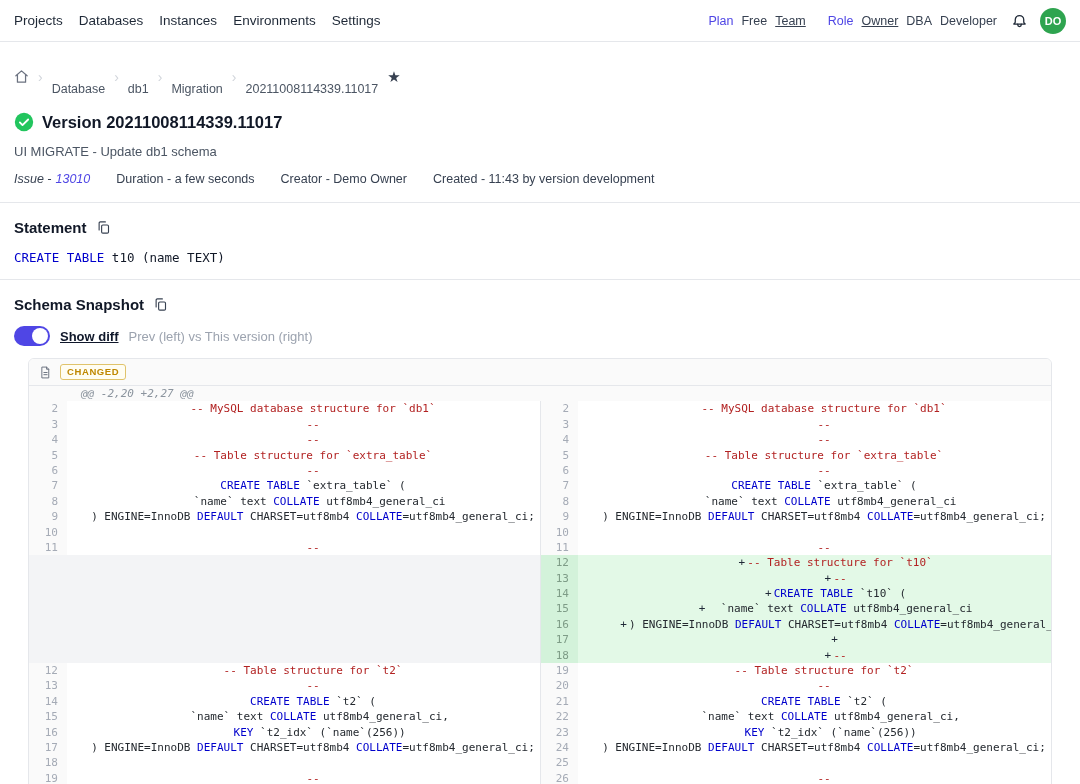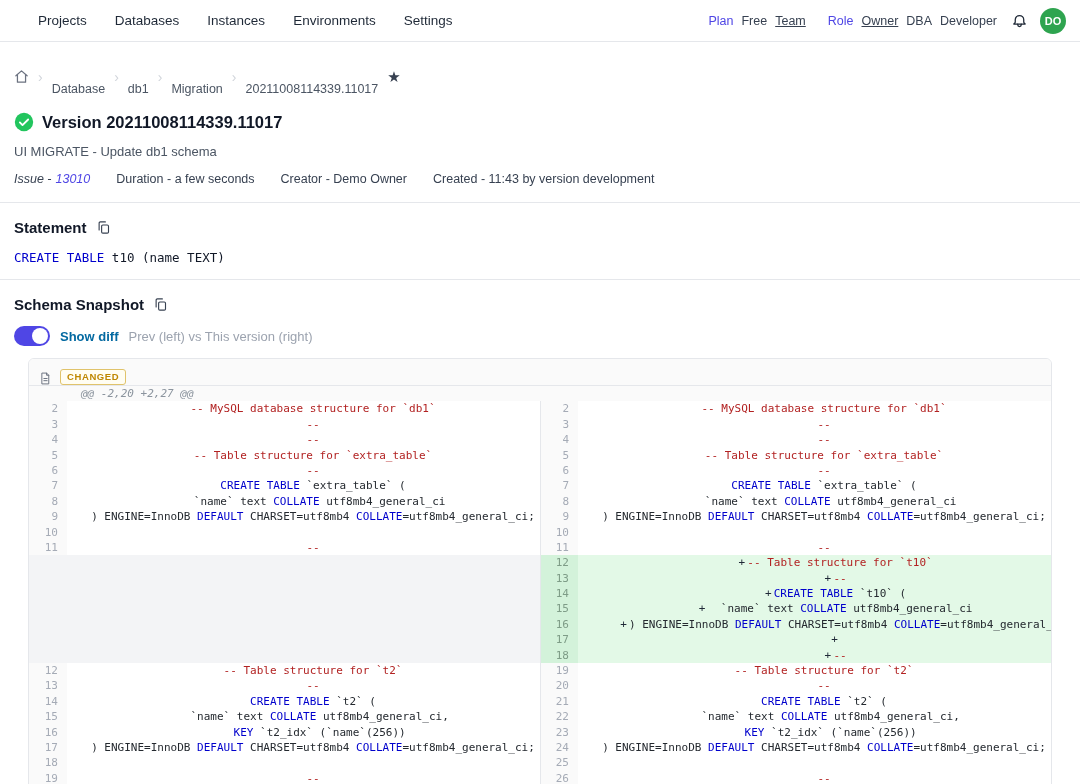--- a/index.html
+++ b/index.html
@@ -1,21 +1,21 @@
 <!DOCTYPE html>
 <html style="--accent: #4f46e5; --check: #22c55e; --avatar: #2ea44f; --badge: #bf8700; --kw: #0000cc; --com: #b22222; --addbg: #e3f9e7; --addnum: #d3f2da;"><head>
 <meta charset="utf-8">
 <style>
   * { margin:0; padding:0; box-sizing:border-box; }
   html,body { width:1080px; height:784px; background:#fff; font-family:"Liberation Sans",sans-serif; color:#1f2937; overflow:hidden; }
   svg { display:block; }
 
   
   .topnav { height:42px; display:flex; align-items:center; justify-content:space-between; padding:0 14px; border-bottom:1px solid #e5e7eb; }
-  .nav-left { display:flex; align-items:center; gap:28px;margin-left:24px; }
+  .nav-left { display:flex; align-items:center; gap:16px; }
   .nav-item { font-size:13.5px; font-weight:500; color:#1f2937; cursor:pointer; }
   .nav-right { display:flex; align-items:center; gap:8px; font-size:12.5px; color:#374151; }
   .nav-key { color:var(--accent); }
   .u { text-decoration:underline; }
   .nav-gap { width:6px; }
   .bell { width:17px; height:17px; color:#1f2937; margin-left:6px; cursor:pointer; }
   .avatar { width:26px; height:26px; border-radius:50%; background:var(--avatar); color:#fff; font-size:11px; font-weight:700; display:flex; align-items:center; justify-content:center; margin-left:4px; cursor:pointer; }
 
   
   .crumbs { display:flex; align-items:center; gap:9px; margin:15px 14px 0; font-size:12.5px; color:#4b5563; }
@@ -39,26 +39,26 @@
   .section { padding:16px 14px 14px; }
   .sec-head { display:flex; align-items:center; gap:9px; }
   .sec-title { font-size:15px; font-weight:700; color:#111827; }
   .copy-ic { width:15px; height:15px; color:#374151; cursor:pointer; }
   .sql-line { margin-top:14px; font-family:"DejaVu Sans Mono",monospace; font-size:12.5px; color:#111827; white-space:pre; }
 
   
   .toggle-row { display:flex; align-items:center; gap:10px; margin-top:13px; }
   .toggle { width:36px; height:20px; border-radius:10px; background:var(--accent); position:relative; cursor:pointer; flex:0 0 auto; }
   .knob { position:absolute; top:2px; right:2px; width:16px; height:16px; border-radius:50%; background:#fff; }
-  .toggle-label { font-size:13px; font-weight:600; color:#0369a1; }
+  .toggle-label { font-size:13px; font-weight:600; color:#0f172a;text-decoration:underline; }
   .toggle-hint { font-size:13px; color:#9ca3af; }
 
   
   .panel { margin:12px 14px 0; border:1px solid #e5e7eb; border-radius:6px; overflow:hidden; }
-  .panel-head { height:27px; display:flex; align-items:flex-end; gap:8px; padding:0 10px; background:#fafafa; border-bottom:1px solid #e5e7eb; }
+  .panel-head { height:27px; display:flex; align-items:center; gap:8px; padding:0 10px; background:#fafafa; border-bottom:1px solid #e5e7eb; }
   .file-ic { width:13px; height:13px; color:#6b7280; }
   .badge { font-size:9.5px; font-weight:600; letter-spacing:.6px; color:var(--badge); border:1px solid #e0c36b; background:#fffdf2; border-radius:3px; padding:1px 6px 2px; }
 
   .diff { font-family:"DejaVu Sans Mono",monospace; font-size:11px; line-height:15.4px; color:#24292f; }
   .hunk { background:#fafafa; color:#8b949e; padding-left:52px; height:15.4px; white-space:pre;font-style:italic; }
   .drow { display:grid; grid-template-columns:38px 1fr 38px 1fr; height:15.4px; }
   .num { background:#fafafa; color:#a5abb6; text-align:right; padding-right:9px; user-select:none; }
   .rsep { border-left:1px solid #e5e7eb; }
   .code { padding-left:4px; white-space:pre; overflow:hidden;text-align:center; }
   .sign { display:inline-block; width:15px; padding-left:4px; color:#1f2937; }

